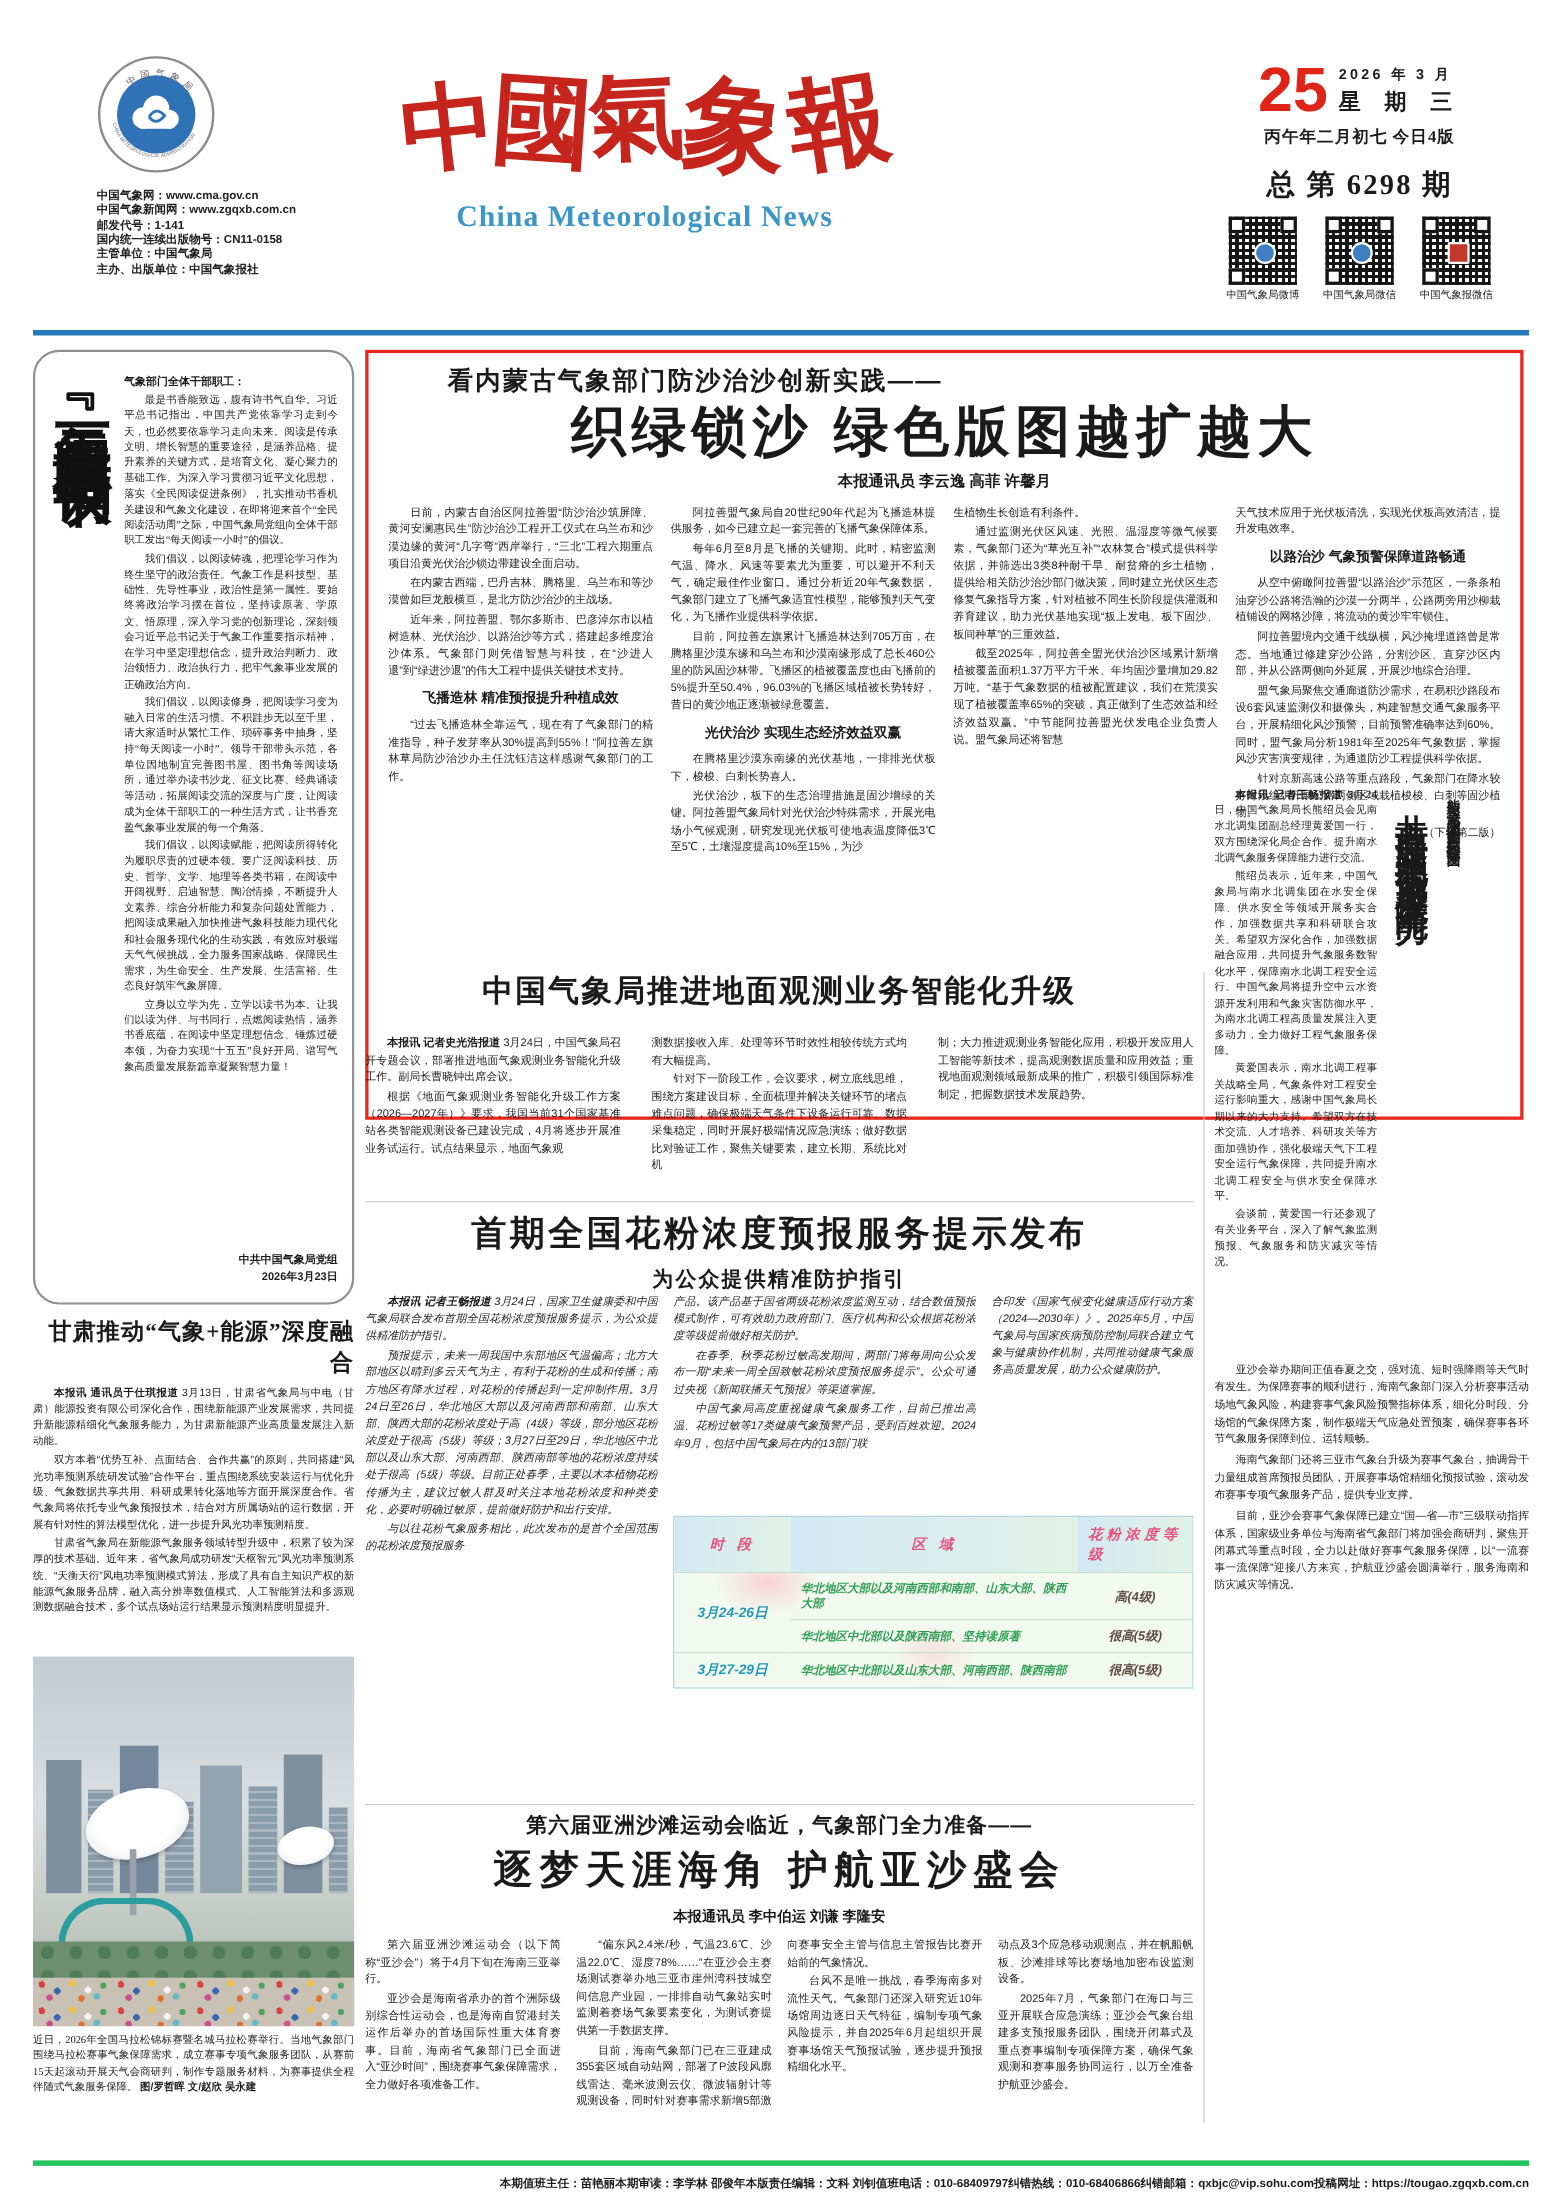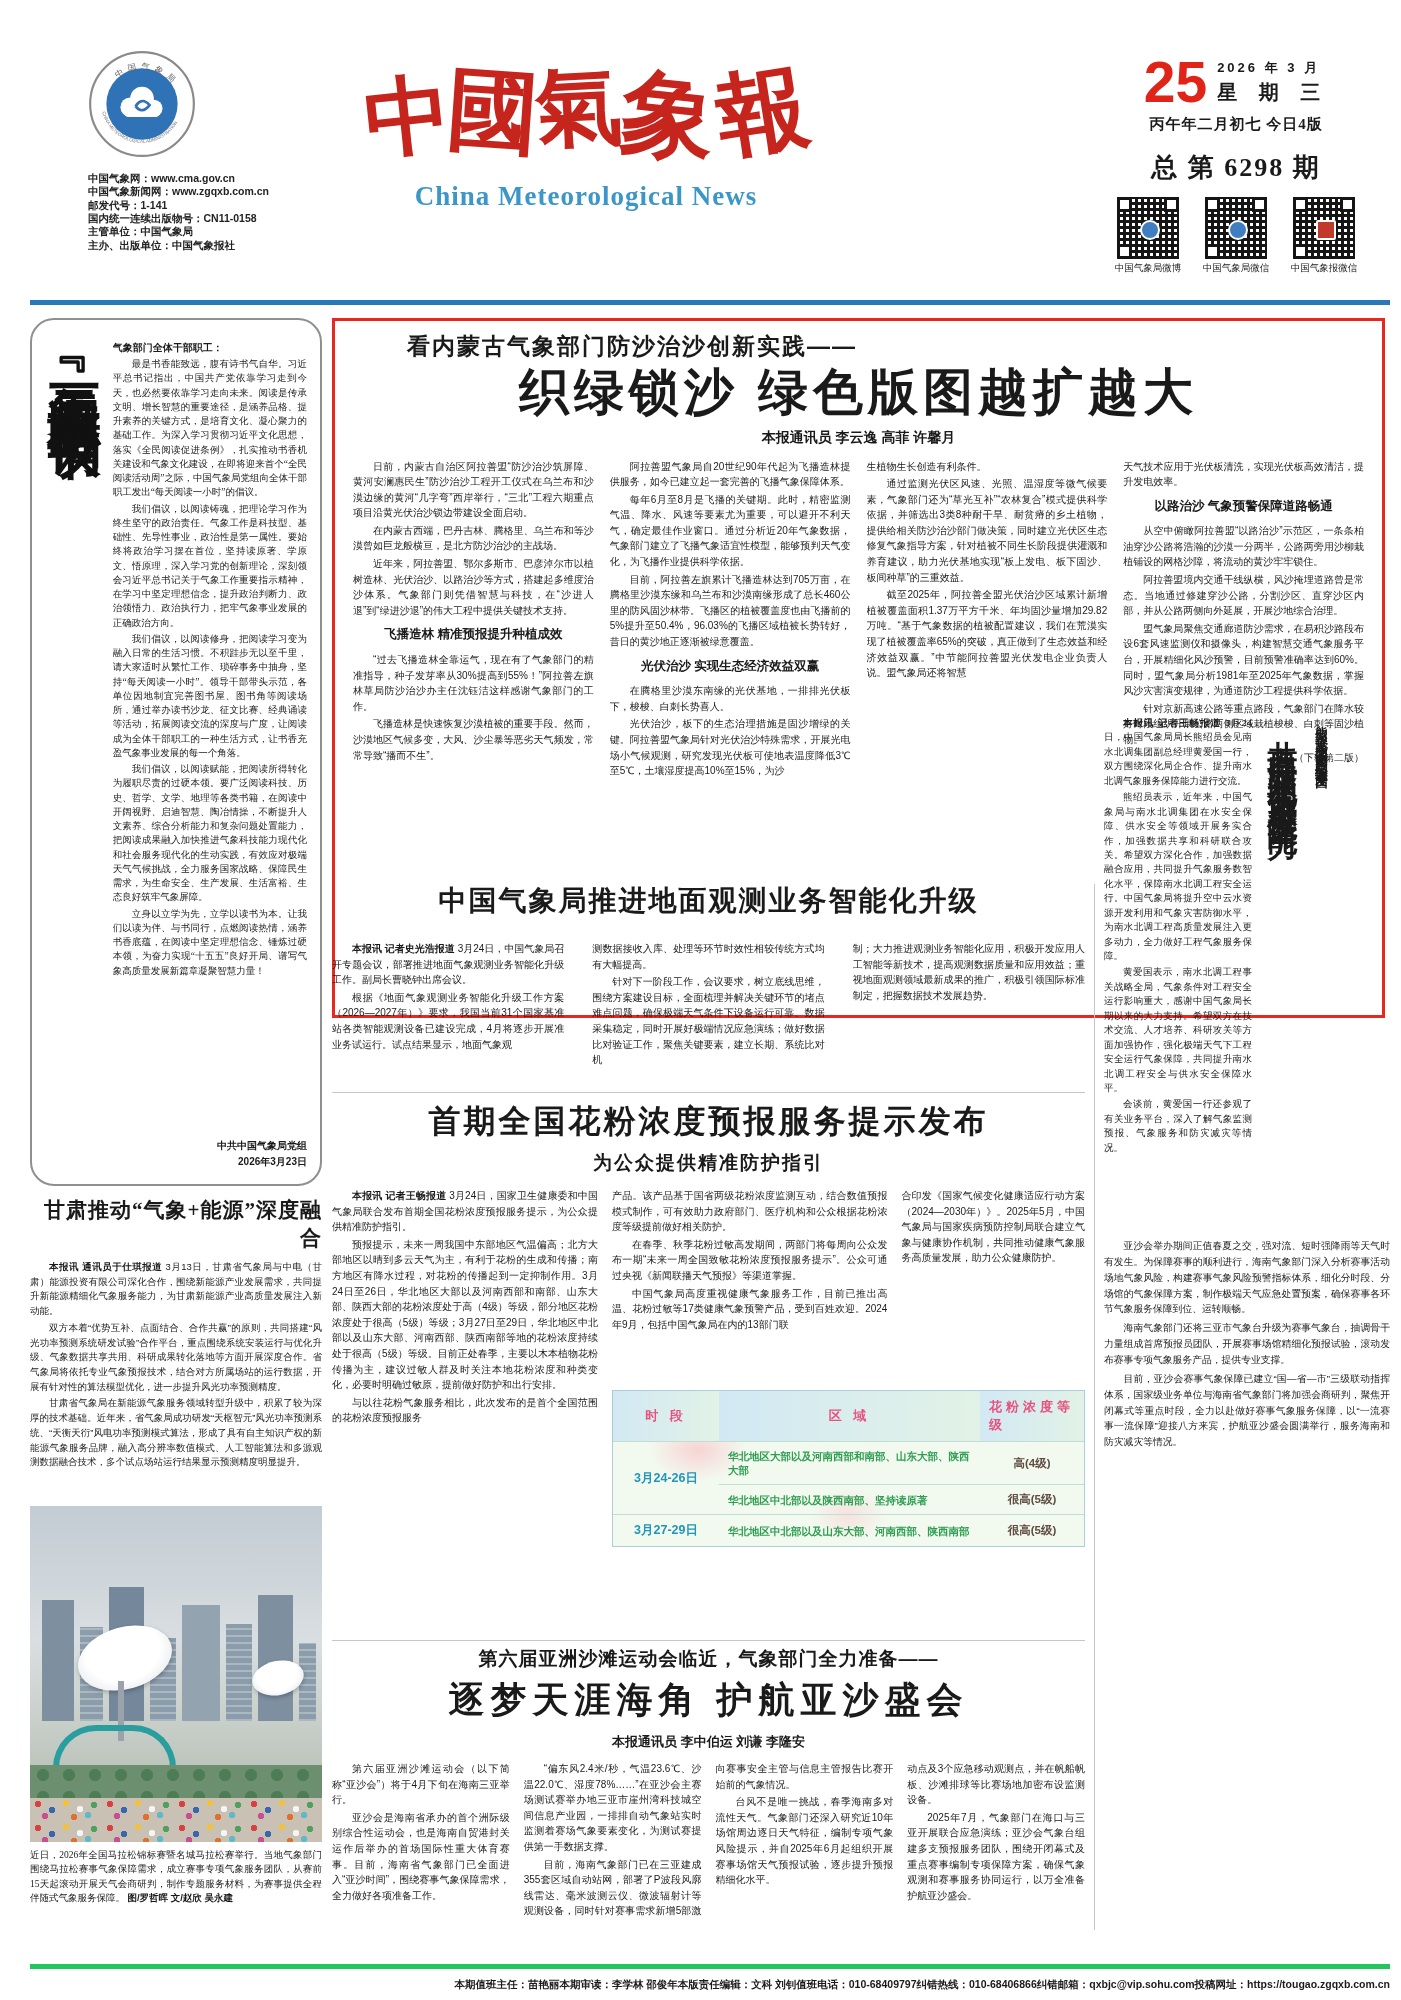--- a/index.html
+++ b/index.html
@@ -72,21 +72,21 @@
   
   .obs{position:absolute;left:332px;top:882px;width:753px;height:206px;}
   .obs-headline{font-family:"Liberation Serif",serif;font-size:28px;font-weight:900;text-align:center;letter-spacing:2px;}
   .obs .jcols{gap:28px;margin-top:21px;height:156px;}
   .obs .col{flex:1;}
 
   
   .pollen{position:absolute;left:332px;top:1100px;width:753px;height:534px;}
   .pollen-headline{font-size:32px;font-weight:900;text-align:center;letter-spacing:3px;}
   .pollen-sub{font-size:19px;font-weight:bold;text-align:center;letter-spacing:2px;margin-top:6px;}
-  .pollen-body{display:flex;gap:14px;margin-top:12px;height:428px;overflow:hidden;}
+  .pollen-body{display:flex;gap:14px;height:428px;overflow:hidden;font-style:italic;}
   .pollen-c1{width:266px;}
   .pollen-right{flex:1;display:flex;flex-direction:column;}
   .pollen-subcols{display:flex;gap:14px;height:192px;overflow:hidden;}
   .pollen-c2{flex:1.5;} .pollen-c3{flex:1;}
   .ptable{margin-top:10px;display:grid;grid-template-columns:106px 1fr 104px;border:1px solid #aacfdb;
      background-color:#f2faf0;
      background-image:radial-gradient(70px 45px at 18% 38%,rgba(255,150,165,.38),transparent 70%),
                       radial-gradient(55px 40px at 50% 80%,rgba(255,170,180,.30),transparent 70%);}
   .ptable>div{border-top:1px solid #c2ddd4;padding:7px 9px;display:flex;align-items:center;box-sizing:border-box;}
   .ptable .th{border-top:none;background:linear-gradient(90deg,#d2e9f4,#e2f2e6);color:#e8517e;font-weight:900;
@@ -255,21 +255,20 @@
     <div class="lead-kicker">看内蒙古气象部门防沙治沙创新实践——</div>
     <div class="lead-headline">织绿锁沙 绿色版图越扩越大</div>
     <div class="lead-byline">本报通讯员 李云逸 高菲 许馨月</div>
     <div class="lead-cols">
       <div class="lead-col colbody">
         <p class="p">日前，内蒙古自治区阿拉善盟“防沙治沙筑屏障、黄河安澜惠民生”防沙治沙工程开工仪式在乌兰布和沙漠边缘的黄河“几字弯”西岸举行，“三北”工程六期重点项目沿黄光伏治沙锁边带建设全面启动。</p>
         <p class="p">在内蒙古西端，巴丹吉林、腾格里、乌兰布和等沙漠曾如巨龙般横亘，是北方防沙治沙的主战场。</p>
         <p class="p">近年来，阿拉善盟、鄂尔多斯市、巴彦淖尔市以植树造林、光伏治沙、以路治沙等方式，搭建起多维度治沙体系。气象部门则凭借智慧与科技，在“沙进人退”到“绿进沙退”的伟大工程中提供关键技术支持。</p>
         <p class="p subhead">飞播造林 精准预报提升种植成效</p>
         <p class="p">“过去飞播造林全靠运气，现在有了气象部门的精准指导，种子发芽率从30%提高到55%！”阿拉善左旗林草局防沙治沙办主任沈钰洁这样感谢气象部门的工作。</p>
-        <p class="p">飞播造林是快速恢复沙漠植被的重要手段。然而，沙漠地区气候多变，大风、沙尘暴等恶劣天气频发，常常导致“播而不生”。</p>
       </div>
       <div class="lead-col colbody">
         <p class="p">阿拉善盟气象局自20世纪90年代起为飞播造林提供服务，如今已建立起一套完善的飞播气象保障体系。</p>
         <p class="p">每年6月至8月是飞播的关键期。此时，精密监测气温、降水、风速等要素尤为重要，可以避开不利天气，确定最佳作业窗口。通过分析近20年气象数据，气象部门建立了飞播气象适宜性模型，能够预判天气变化，为飞播作业提供科学依据。</p>
         <p class="p">目前，阿拉善左旗累计飞播造林达到705万亩，在腾格里沙漠东缘和乌兰布和沙漠南缘形成了总长460公里的防风固沙林带。飞播区的植被覆盖度也由飞播前的5%提升至50.4%，96.03%的飞播区域植被长势转好，昔日的黄沙地正逐渐被绿意覆盖。</p>
         <p class="p subhead">光伏治沙 实现生态经济效益双赢</p>
         <p class="p">在腾格里沙漠东南缘的光伏基地，一排排光伏板下，梭梭、白刺长势喜人。</p>
         <p class="p">光伏治沙，板下的生态治理措施是固沙增绿的关键。阿拉善盟气象局针对光伏治沙特殊需求，开展光电场小气候观测，研究发现光伏板可使地表温度降低3℃至5℃，土壤湿度提高10%至15%，为沙</p>
       </div>
       <div class="lead-col colbody">

